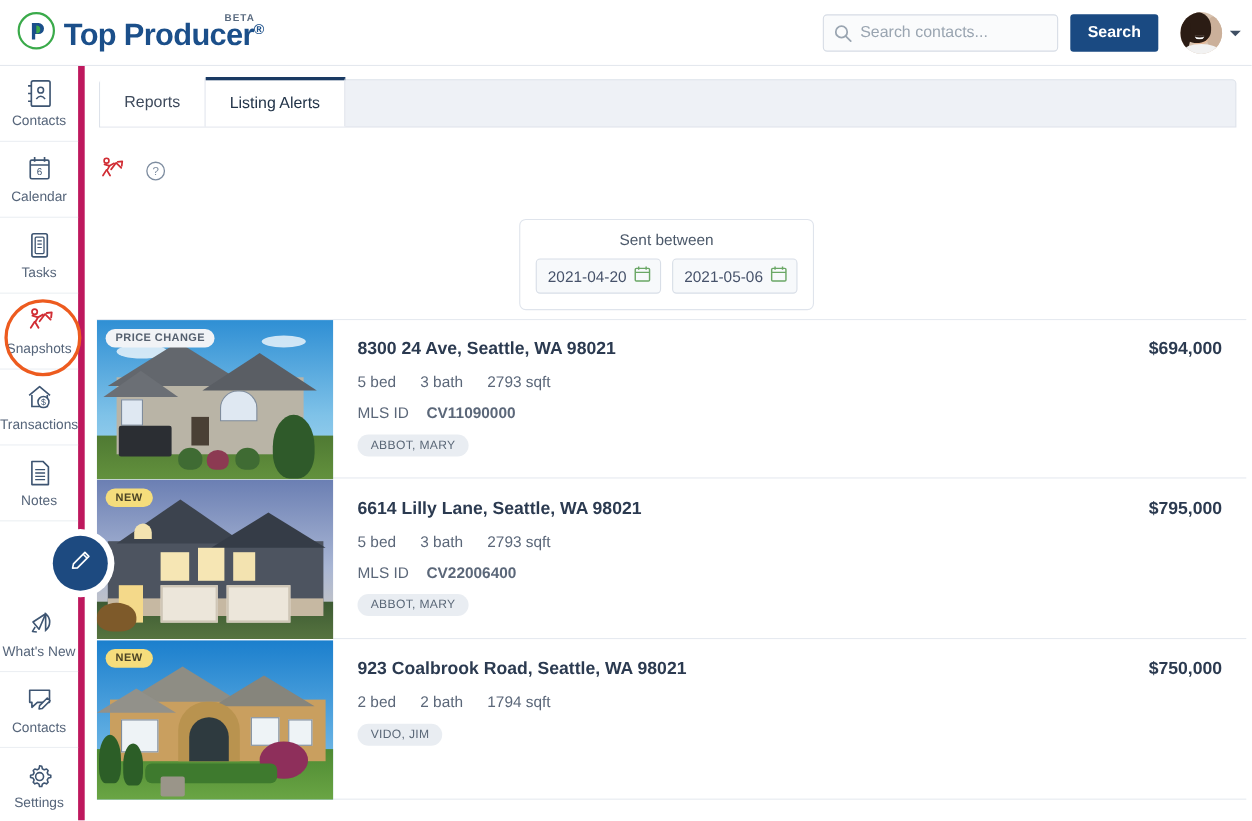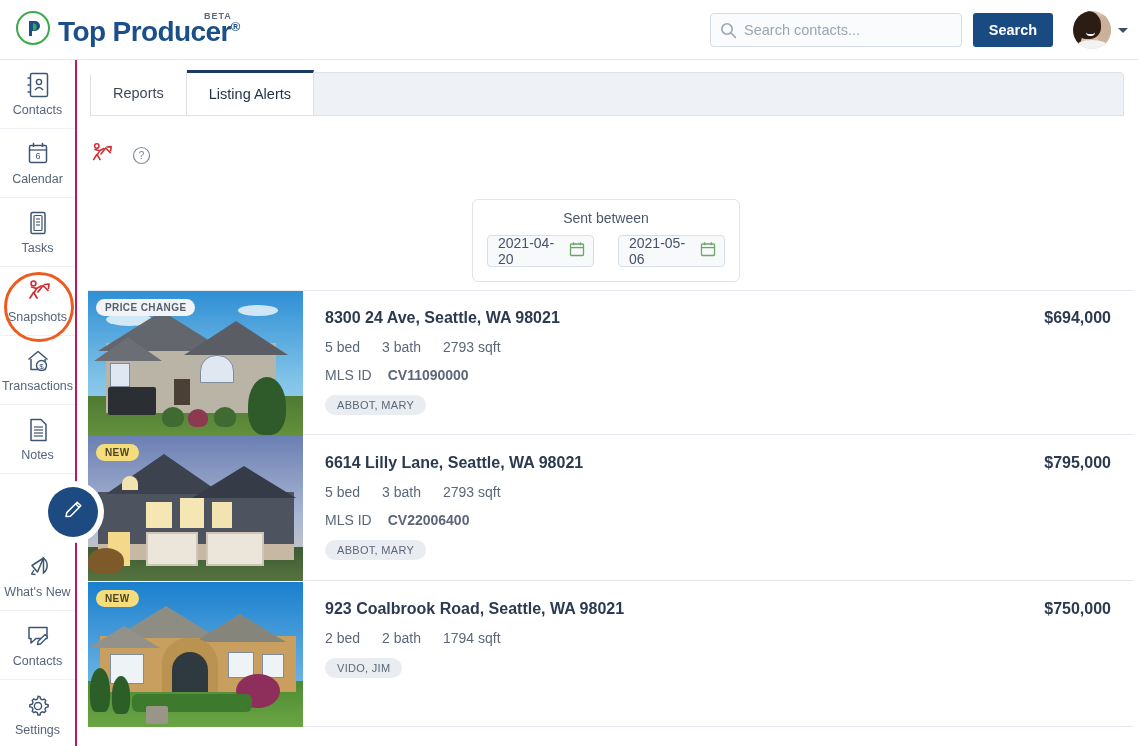--- a/index.html
+++ b/index.html
@@ -39,21 +39,21 @@
   .brand-beta {
     position: absolute; left: 188px; top: 4px;
     font-size: 9px; letter-spacing: 1px; color: #5a6b80; font-weight: bold;
   }
 
   .header-right {
     position: absolute; right: 0; top: 0; height: 60px;
     display: flex; align-items: center;
   }
   .search-wrap {
-    position: relative; width: 252px; height: 34px;
+    position: relative; width: 214px; height: 34px;
     border: 1px solid #d6dce5; border-radius: 4px;
     background: #fafbfc; display: flex; align-items: center;
   }
   .search-icon { margin-left: 9px; display: flex; }
   .search-input {
     border: none; outline: none; background: transparent;
     font-size: 14.5px; color: #55616f; margin-left: 7px; width: 200px;
     font-family: "Liberation Sans", sans-serif;
   }
   .search-input::placeholder { color: #9aa5b1; }
@@ -95,21 +95,21 @@
   .caret-down {
     width: 0; height: 0; margin-left: 7px;
     border-left: 5px solid transparent; border-right: 5px solid transparent;
     border-top: 5px solid #3f4f63; cursor: pointer;
   }
 
   
   .sidebar {
     position: absolute; left: 0; top: 60px;
     width: 77px; height: 686px;
-    background: #ffffff; border-right: 2px solid #be185d;
+    background: #ffffff; border-right: 6px solid #be185d;
   }
   .nav-item {
     position: relative; height: 69px;
     display: flex; flex-direction: column; align-items: center; justify-content: center;
     border-bottom: 1px solid #eceff3; cursor: pointer;
   }
   .nav-item .lbl { font-size: 12.5px; color: #56657a; margin-top: 5px; line-height: 1; }
   .nav-icon { height: 27px; display: flex; align-items: center; justify-content: center; }
   .nav-spacer { height: 68px; border: none; }
   .nav-item.no-border { border-bottom: none; }
@@ -160,21 +160,21 @@
 
   
   .filter-card {
     position: absolute; left: 394px; top: 139px;
     width: 268px; padding: 10px 14px 14px 14px;
     border: 1px solid #dfe4ec; border-radius: 6px; background: #fff;
   }
   .filter-label {
     text-align: center; font-size: 14px; color: #4b5869; margin-bottom: 9px;
   }
-  .filter-inputs { display: flex; gap: 24px; justify-content: center; }
+  .filter-inputs { display: flex; gap: 10px; justify-content: center; text-align: center; }
   .date-field {
     width: 118px; height: 32px; border: 1px solid #d8dee7; border-radius: 4px;
     background: #f7f9fb; display: flex; align-items: center; justify-content: space-between;
     padding: 0 8px 0 10px; cursor: pointer;
   }
   .date-field .dv { font-size: 14px; color: #46526a; }
 
   
   .listings { position: absolute; left: 10px; top: 230px; width: 1045px; }
   .listing-row {

